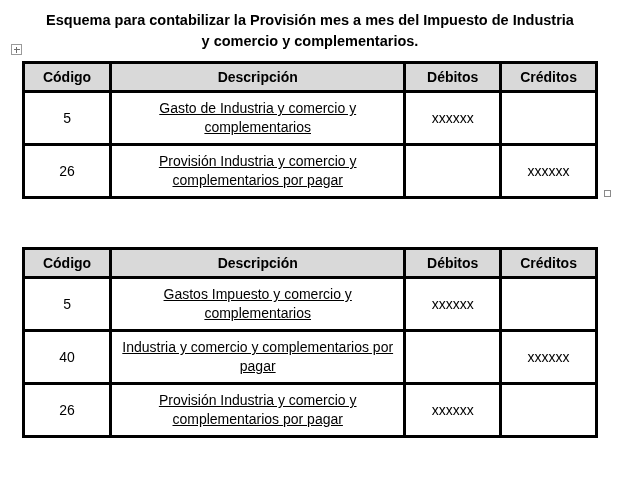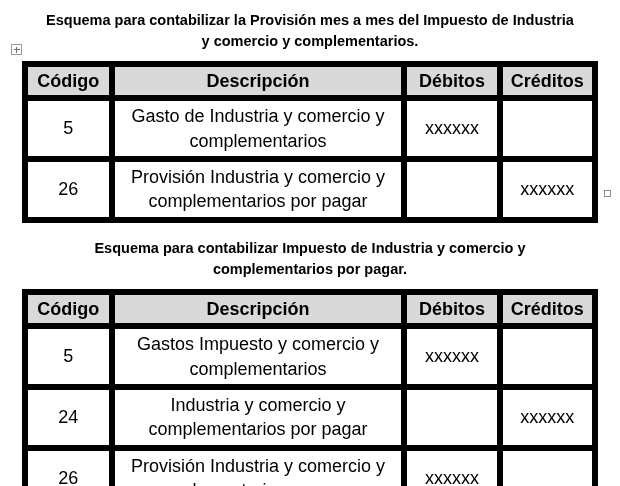--- a/index.html
+++ b/index.html
@@ -47,42 +47,43 @@
   }
 
   table.sheet {
     border-collapse: collapse;
     width: 100%;
     table-layout: fixed;
   }
 
   table.sheet th,
   table.sheet td {
-    border: 6px solid #000000;
-    font-size: 18px;
+    border: 3px solid #000000;
+    font-size: 14px;
     vertical-align: middle;
     padding: 3px 4px;
     line-height: 1.35;
   }
 
   table.sheet thead th {
     background: #d9d9d9;
     font-weight: bold;
     text-align: center;
     height: 22px;
     padding: 2px 4px;
   }
 
   td.code {
     text-align: center;
     vertical-align: top;
     padding-top: 4px;
   }
   td.desc {
     text-align: center;
+    text-decoration: underline;
   }
   td.amount {
     text-align: center;
     vertical-align: top;
     padding-top: 5px;
   }
 
   col.c-code { width: 80px; }
   col.c-desc { width: 270px; }
   col.c-deb  { width: 88px; }
@@ -164,21 +165,20 @@
             <td class="desc">Provisión Industria y comercio y complementarios por pagar</td>
             <td class="amount"></td>
             <td class="amount">xxxxxx</td>
           </tr>
         </tbody>
       </table>
     </div>
   </div>
 
   <div class="block block-2">
-    <div class="block-title">Esquema para contabilizar Impuesto de Industria y comercio y complementarios por pagar.</div>
 
     <div class="table-wrap">
       <table class="sheet">
         <colgroup>
           <col class="c-code">
             <col class="c-desc">
             <col class="c-deb">
             <col class="c-cred">
         </colgroup>
         <thead>
@@ -190,21 +190,21 @@
           </tr>
         </thead>
         <tbody>
           <tr class="row-tall">
             <td class="code">5</td>
             <td class="desc">Gastos Impuesto y comercio y complementarios</td>
             <td class="amount">xxxxxx</td>
             <td class="amount"></td>
           </tr>
           <tr class="row-tall">
-            <td class="code">24</td>
+            <td class="code">40</td>
             <td class="desc">Industria y comercio y complementarios por pagar</td>
             <td class="amount"></td>
             <td class="amount">xxxxxx</td>
           </tr>
           <tr class="row-tall">
             <td class="code">26</td>
             <td class="desc">Provisión Industria y comercio y complementarios por pagar</td>
             <td class="amount">xxxxxx</td>
             <td class="amount"></td>
           </tr>

